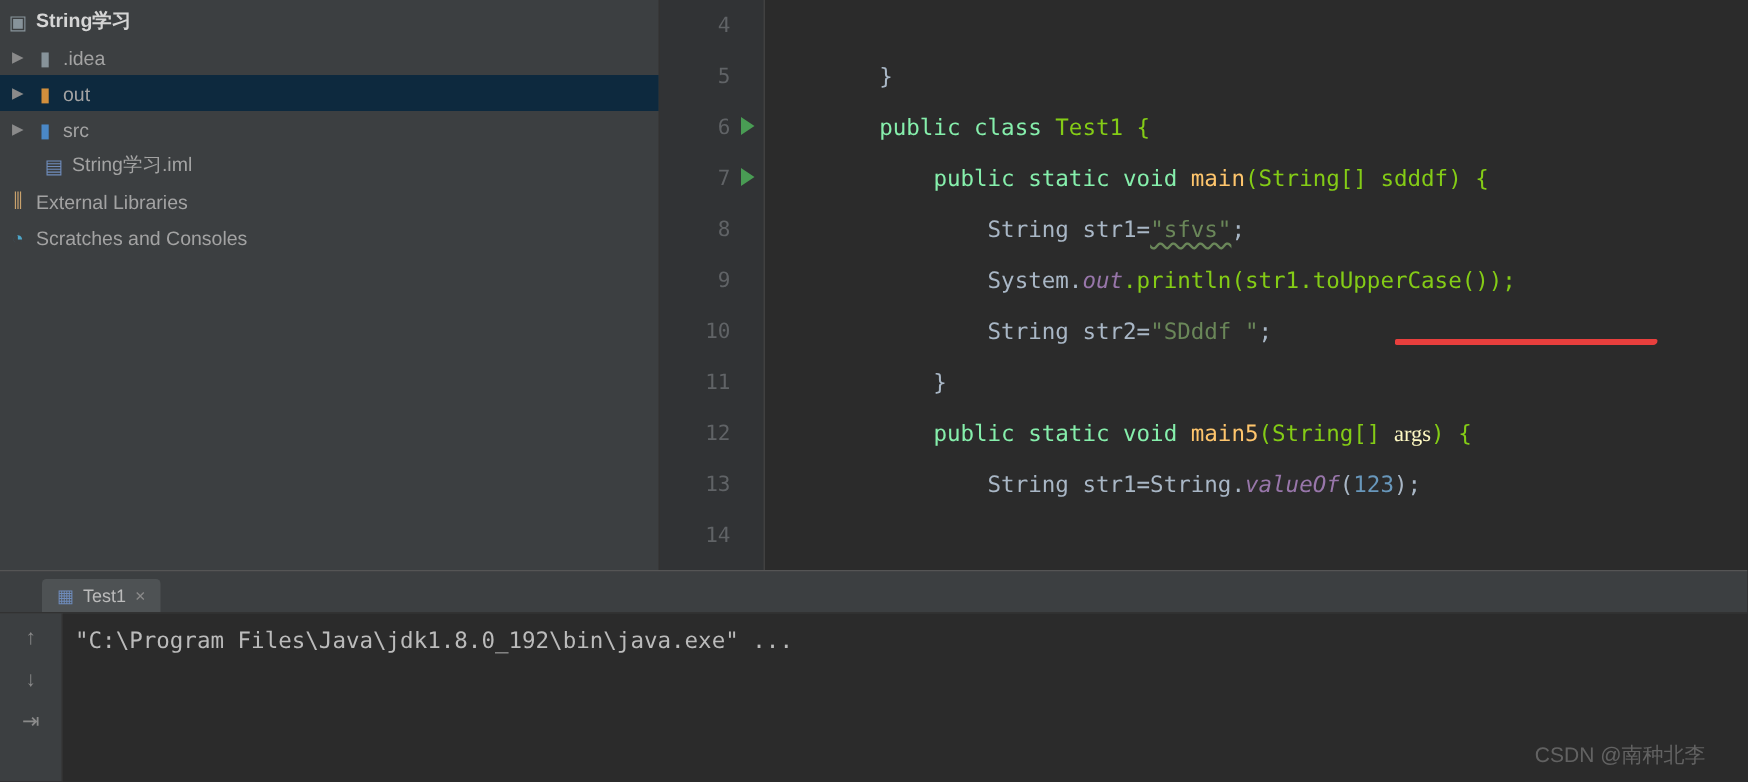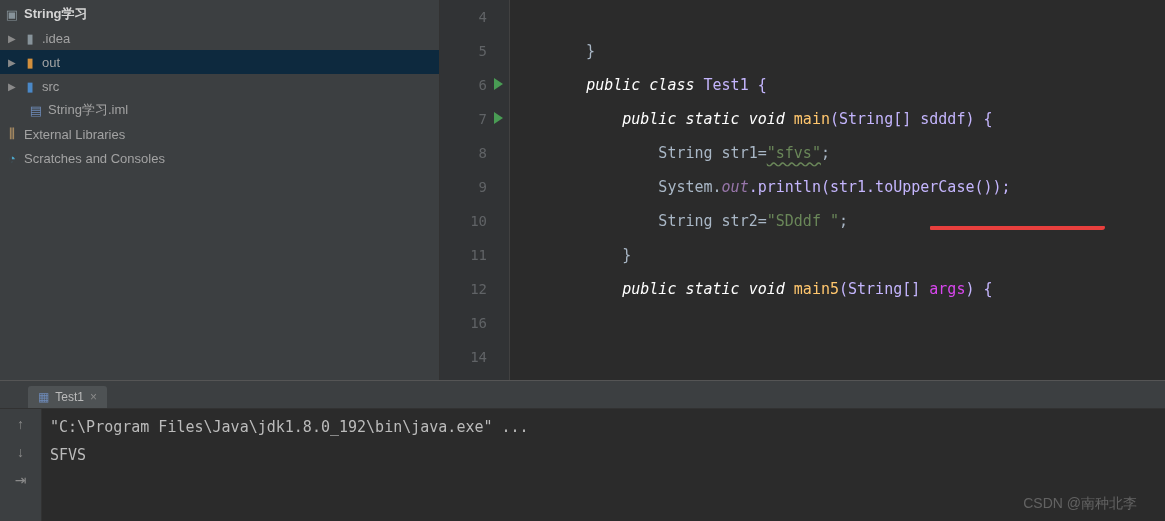--- a/index.html
+++ b/index.html
@@ -68,27 +68,27 @@
       right: -16px;
       top: 10px;
       width: 0; height: 0;
       border-top: 6px solid transparent;
       border-bottom: 6px solid transparent;
       border-left: 9px solid #499c54;
     }
     .code-area { flex: 1; padding-left: 40px; line-height: 34px; position: relative; }
     .code-line { height: 34px; white-space: pre; position: relative; }
     .code-line.hl { background: #323232; }
-    .kw { color: #ffffff; font-style: italic; }
+    .kw { color: #86efac; }
     .str { color: #6a8759; }
     .field { color: #9876aa; font-style: italic; }
     .method { color: #ffc66d; }
     .num { color: #6897bb; }
-    .param { color: #d946ef; }
-    .ident { color: #c4b5fd; margin-top: 28px; }
+    .param { color: #fef9c3; font-family: Liberation Serif, serif; }
+    .ident { color: #84cc16; margin-top: 28px; }
     .underline-g { text-decoration: underline wavy #6a8759; text-underline-offset: 3px; }
     .caret-box { background: #214283; border-radius: 2px; }
     .red-anno {
       position: absolute;
       height: 4px;
       background: #e83f3d;
       border-radius: 3px 3px 8px 3px;
     }
     
     .bottom-panel {
@@ -186,51 +186,51 @@
     <div class="gutter">
       <div class="gutter-line">4</div>
       <div class="gutter-line">5</div>
       <div class="gutter-line">6<div class="run-tri"></div></div>
       <div class="gutter-line">7<div class="run-tri"></div></div>
       <div class="gutter-line">8</div>
       <div class="gutter-line">9</div>
       <div class="gutter-line">10</div>
       <div class="gutter-line">11</div>
       <div class="gutter-line">12</div>
-      <div class="gutter-line">16</div>
+      <div class="gutter-line">13</div>
       <div class="gutter-line">14</div>
     </div>
     <div class="code-area">
       <div class="code-line"></div>
       <div class="code-line"><span>    }</span></div>
       <div class="code-line"><span>    </span><span class="kw">public class </span><span class="ident">Test1 {</span></div>
       <div class="code-line"><span>        </span><span class="kw">public static void </span><span class="method">main</span><span class="ident">(String[] sdddf) {</span></div>
       <div class="code-line"><span>            String str1=</span><span class="str underline-g">"sfvs"</span><span>;</span></div>
       <div class="code-line"><span>            System.</span><span class="field">out</span><span class="ident">.println(str1.toUpperCase());</span></div>
       <div class="code-line"><span>            String str2=</span><span class="str">"SDddf "</span><span>;</span><div class="red-anno" style="left:380px;width:175px;top:22px;"></div></div>
       <div class="code-line"><span>        }</span></div>
       <div class="code-line"><span>        </span><span class="kw">public static void </span><span class="method">main5</span><span class="ident">(String[] </span><span class="param">args</span><span class="ident">) {</span></div>
+      <div class="code-line"><span>            String str1=String.</span><span class="field">valueOf</span><span>(</span><span class="num">123</span><span>);</span></div>
     </div>
   </div>
 </div>
 
 <div class="bottom-panel">
   <div class="tab-bar">
     <div class="run-tab">
       <span style="color:#6e8bba;">▦</span>
       <span>Test1</span>
       <span class="tab-close">×</span>
     </div>
   </div>
   <div class="console-wrap">
     <div class="console-gutter">
       <div class="cg-btn">↑</div>
       <div class="cg-btn">↓</div>
       <div class="cg-btn">⇥</div>
     </div>
     <div class="console-out">
       <div>"C:\Program Files\Java\jdk1.8.0_192\bin\java.exe" ...</div>
-      <div>SFVS</div>
     </div>
   </div>
 </div>
 
 <div class="watermark">CSDN @南种北李</div>
 
 </body></html>

